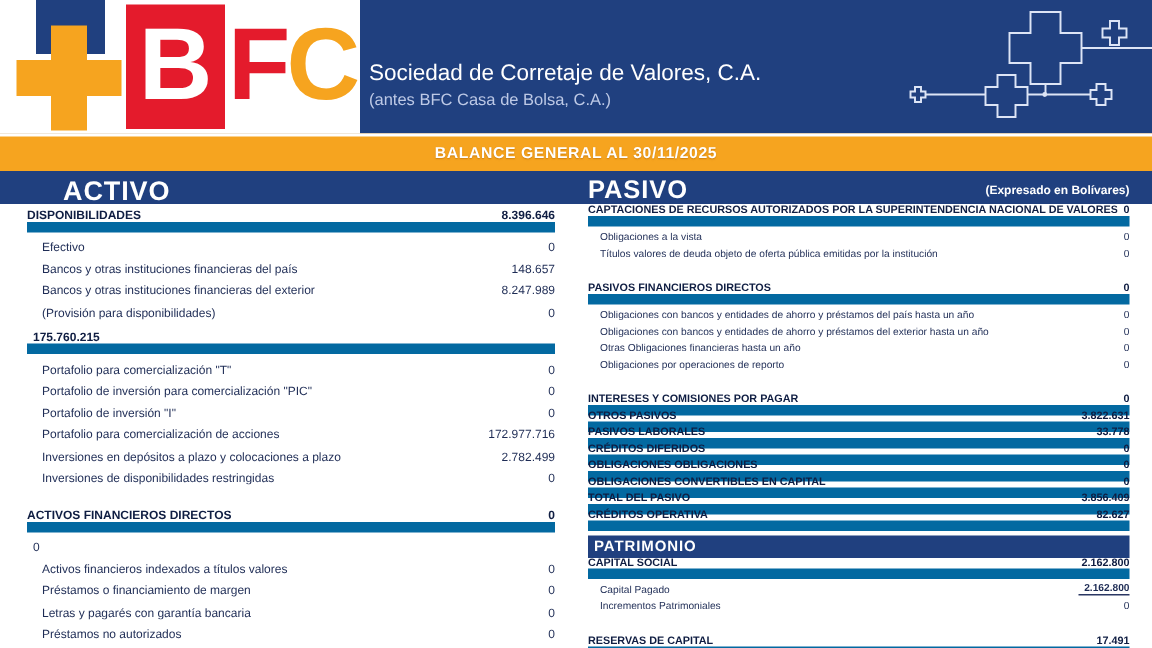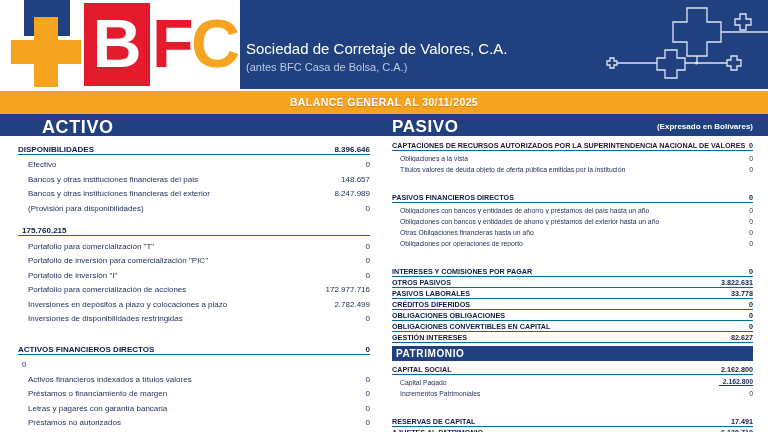--- a/index.html
+++ b/index.html
@@ -40,21 +40,21 @@
   
   .col{position:absolute;top:140px;color:#1e2c55;}
   .col-left{left:18px;width:352px;}
   .col-right{left:392px;width:361px;}
   .row{display:flex;justify-content:space-between;align-items:flex-end;box-sizing:border-box;}
   .col-left .row{height:14.5px;font-size:8px;}
   .col-right .row{height:11px;font-size:7.2px;}
   .col-right .row.sub{font-size:6.8px;}
   .row .lab{flex:1 1 auto;white-space:nowrap;overflow:hidden;}
   .row .val{flex:0 0 auto;white-space:nowrap;padding-left:4px;}
-  .row.hdr{font-weight:bold;color:#0f1d42;border-bottom:1px solid #0369a1;}
+  .row.hdr{font-weight:bold;color:#0f1d42;border-bottom:7px solid #0369a1;}
   .col-left .row.sub .lab{padding-left:10px;}
   .col-right .row.sub .lab{padding-left:8px;}
   .row.vul .val{border-bottom:1px solid #2a3763;font-weight:bold;}
   .sec.gap-sm{margin-top:19px;}
   .sec.gap-md{margin-top:9px;}
   .sec.gap-lg{margin-top:17px;}
   .patri-bar{margin:3px 0;height:15px;line-height:15px;background:#20407f;color:#fff;
              font-weight:bold;font-size:10px;padding-left:4px;letter-spacing:.6px;}
 </style>
 </head>
@@ -253,21 +253,27 @@
         </div>
       </div>
       <div class="sec">
         <div class="row hdr">
           <span class="lab">OBLIGACIONES CONVERTIBLES EN CAPITAL</span>
           <span class="val">0</span>
         </div>
       </div>
       <div class="sec">
         <div class="row hdr">
-          <span class="lab">GESTIÓN INTERESES</span>
+          <span class="lab">TOTAL DEL PASIVO</span>
+          <span class="val">3.856.409</span>
+        </div>
+      </div>
+      <div class="sec">
+        <div class="row hdr">
+          <span class="lab">CRÉDITOS OPERATIVA</span>
           <span class="val">82.627</span>
         </div>
       </div>
       <div class="patri-bar">PATRIMONIO</div>
       <div class="sec">
         <div class="row hdr">
           <span class="lab">CAPITAL SOCIAL</span>
           <span class="val">2.162.800</span>
         </div>
         <div class="row sub vul">

